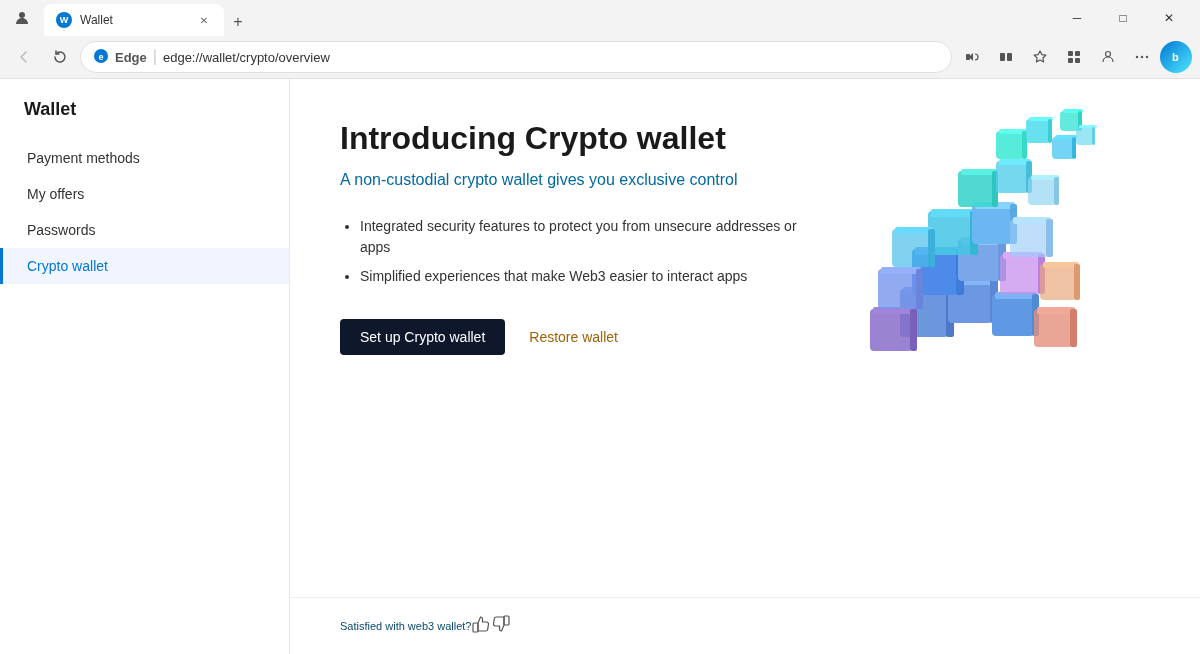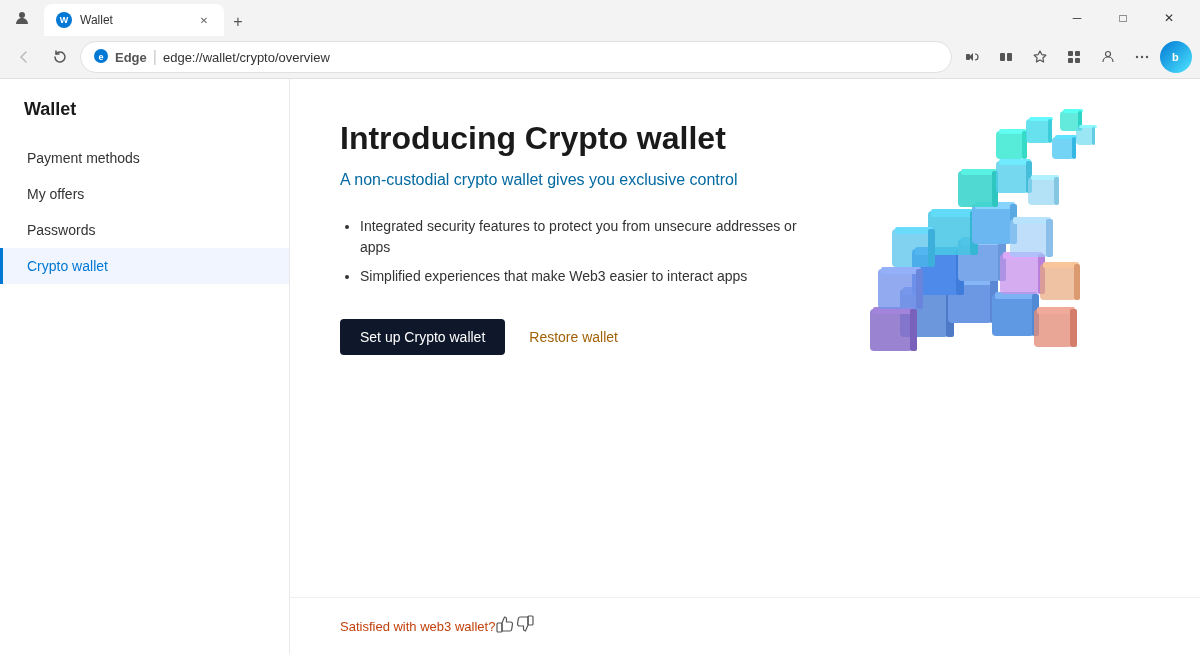--- a/index.html
+++ b/index.html
@@ -259,22 +259,22 @@
       flex-shrink: 0;
       margin-top: -20px;
     }
 
     
     .content-footer {
       padding: 16px 50px;
       display: flex;
       align-items: center;
       border-top: 1px solid #f0f0f0;
-      font-size: 13px;
-      color: #c2410c;
+      font-size: 11px;
+      color: #0c4a6e;
       position: absolute;
       bottom: 0;
       left: 0;
       right: 0;
     }
     .feedback-icon {
       cursor: pointer;
       color: #555;
       font-size: 16px;
     }

